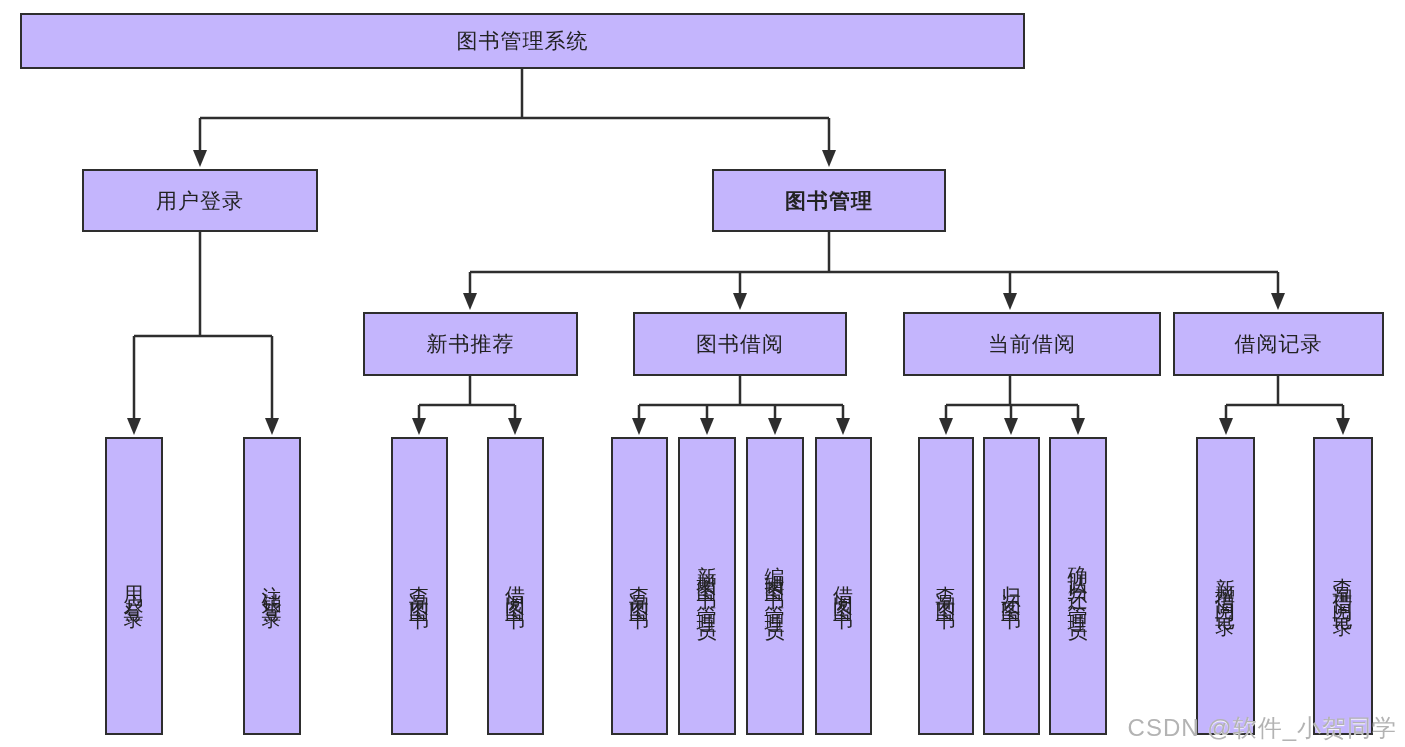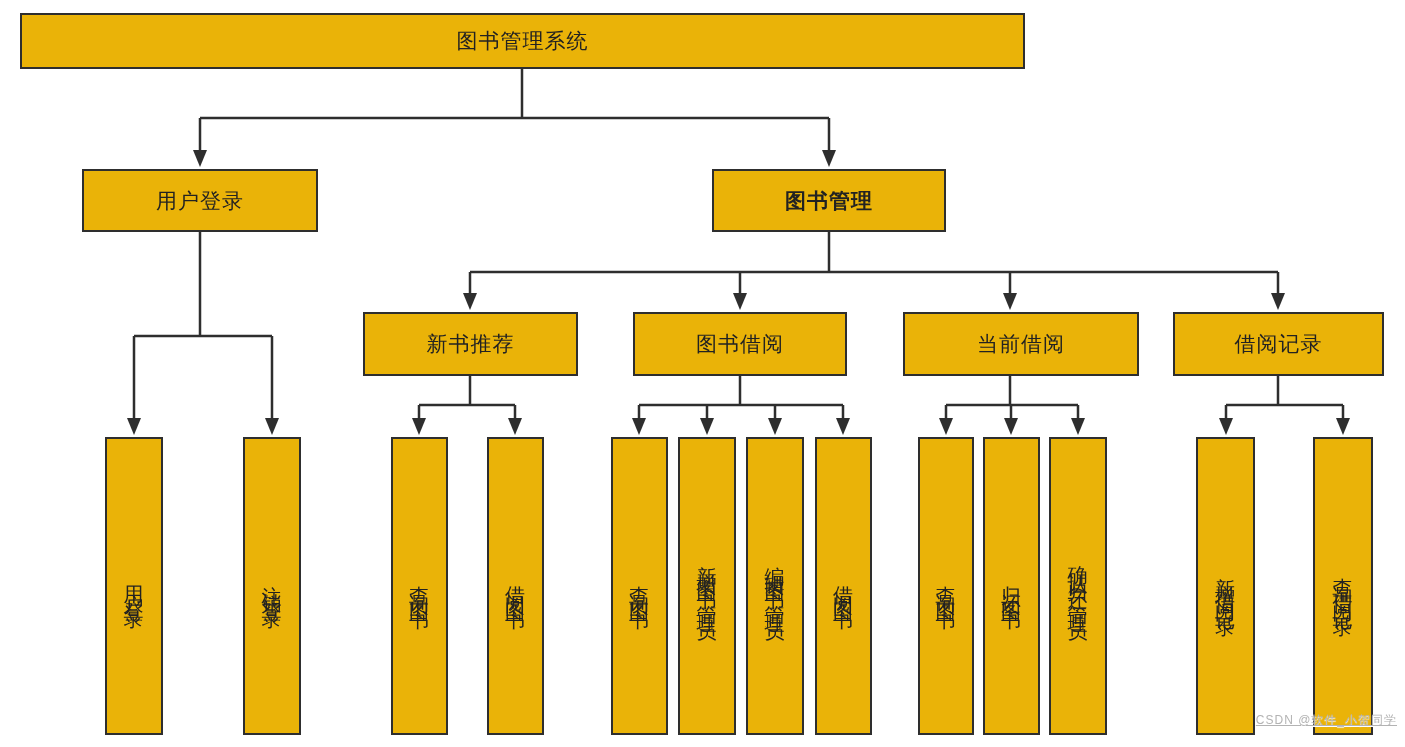--- a/index.html
+++ b/index.html
@@ -29,21 +29,21 @@
     stroke-width: 2.5;
     fill: none;
   }
   .connectors polygon {
     fill: var(--line);
     stroke: none;
   }
   .box {
     position: absolute;
     border: 2.5px solid var(--line);
-    background: #eab308;
+    background: #c4b5fd;
     display: flex;
     align-items: center;
     justify-content: center;
     color: var(--text);
     font-size: 21px;
     text-align: center;
     letter-spacing: 1px;
   }
   .vbox span {
     writing-mode: vertical-rl;
@@ -51,48 +51,47 @@
     font-size: 20px;
     letter-spacing: 8px;
     line-height: 1;
   }
   
   .b-root     { left: 20px;   top: 13px;  width: 1005px; height: 56px; }
   .b-login    { left: 82px;   top: 169px; width: 236px;  height: 63px; }
   .b-mgmt     { left: 712px;  top: 169px; width: 234px;  height: 63px; font-weight: bold; }
   .b-newbooks { left: 363px;  top: 312px; width: 215px;  height: 64px; }
   .b-borrow   { left: 633px;  top: 312px; width: 214px;  height: 64px; }
-  .b-current  { left: 903px;  top: 312px; width: 236px;  height: 64px; }
+  .b-current  { left: 903px;  top: 312px; width: 258px;  height: 64px; }
   .b-records  { left: 1173px; top: 312px; width: 211px;  height: 64px; }
   
   .vbox { top: 437px; height: 298px; }
   .b-login-leaf   { left: 105px;  width: 58px; }
   .b-logout-leaf  { left: 243px;  width: 58px; }
   .b-nb-query     { left: 391px;  width: 57px; }
   .b-nb-borrow    { left: 487px;  width: 57px; }
   .b-bb-query     { left: 611px;  width: 57px; }
   .b-bb-add       { left: 678px;  width: 58px; }
   .b-bb-edit      { left: 746px;  width: 58px; }
   .b-bb-borrow    { left: 815px;  width: 57px; }
   .b-cb-query     { left: 918px;  width: 56px; }
   .b-cb-return    { left: 983px;  width: 57px; }
   .b-cb-confirm   { left: 1049px; width: 58px; }
   .b-br-add       { left: 1196px; width: 59px; }
   .b-br-query     { left: 1313px; width: 60px; }
   .watermark {
     position: absolute;
     right: 8px;
     top: 712px;
-    font-size: 12px;
+    font-size: 24px;
     color: var(--watermark);
     letter-spacing: 1px;
     text-shadow: 0 1px 1px #ffffff;
     white-space: nowrap;
     z-index: 5;
-    text-decoration: underline;
   }
 </style>
 </head>
 <body>
 
 <div class="stage">
 
   <svg class="connectors" viewBox="0 0 1405 747" xmlns="http://www.w3.org/2000/svg">
 
     <path d="M522 69 V118 M200 118 H829 M200 118 V153 M829 118 V153"></path>

